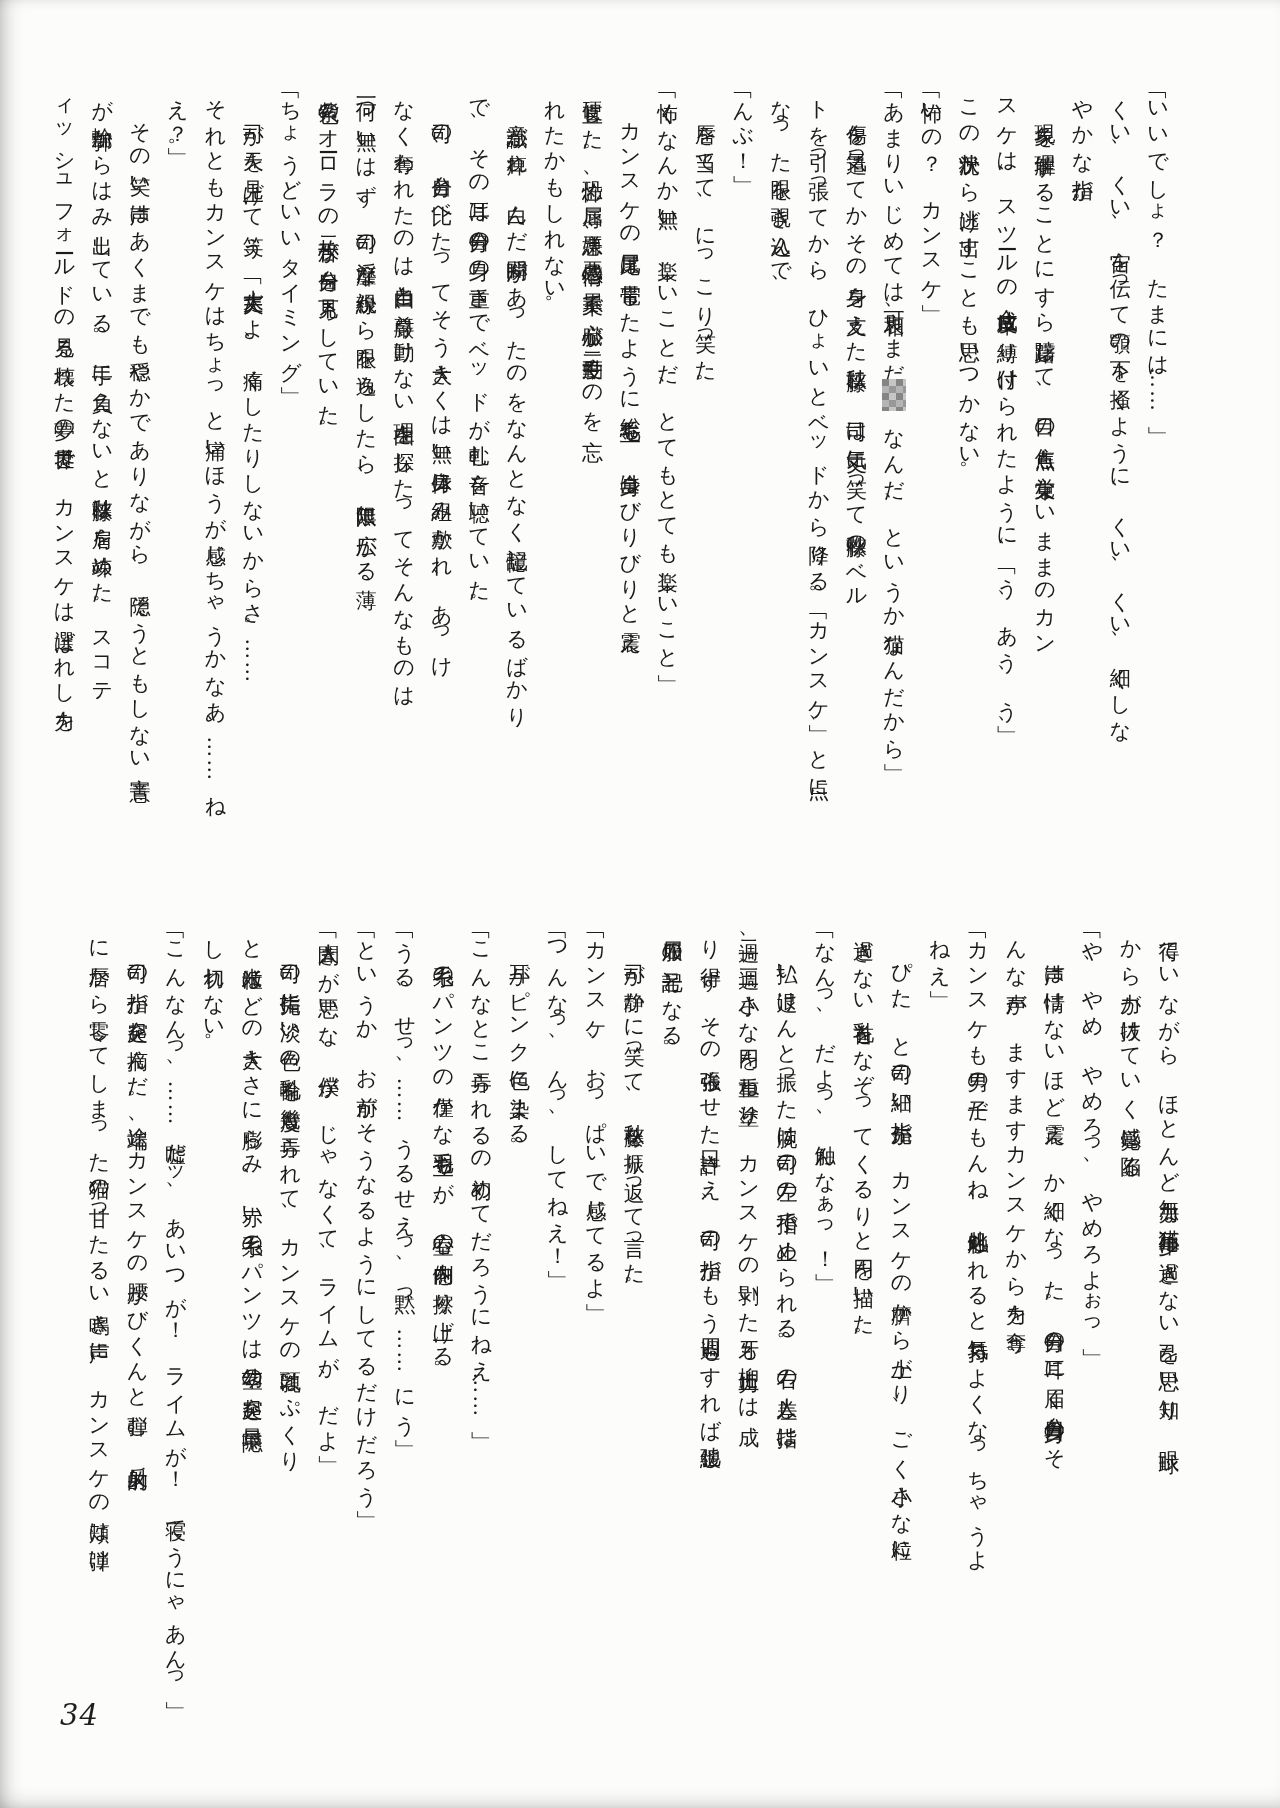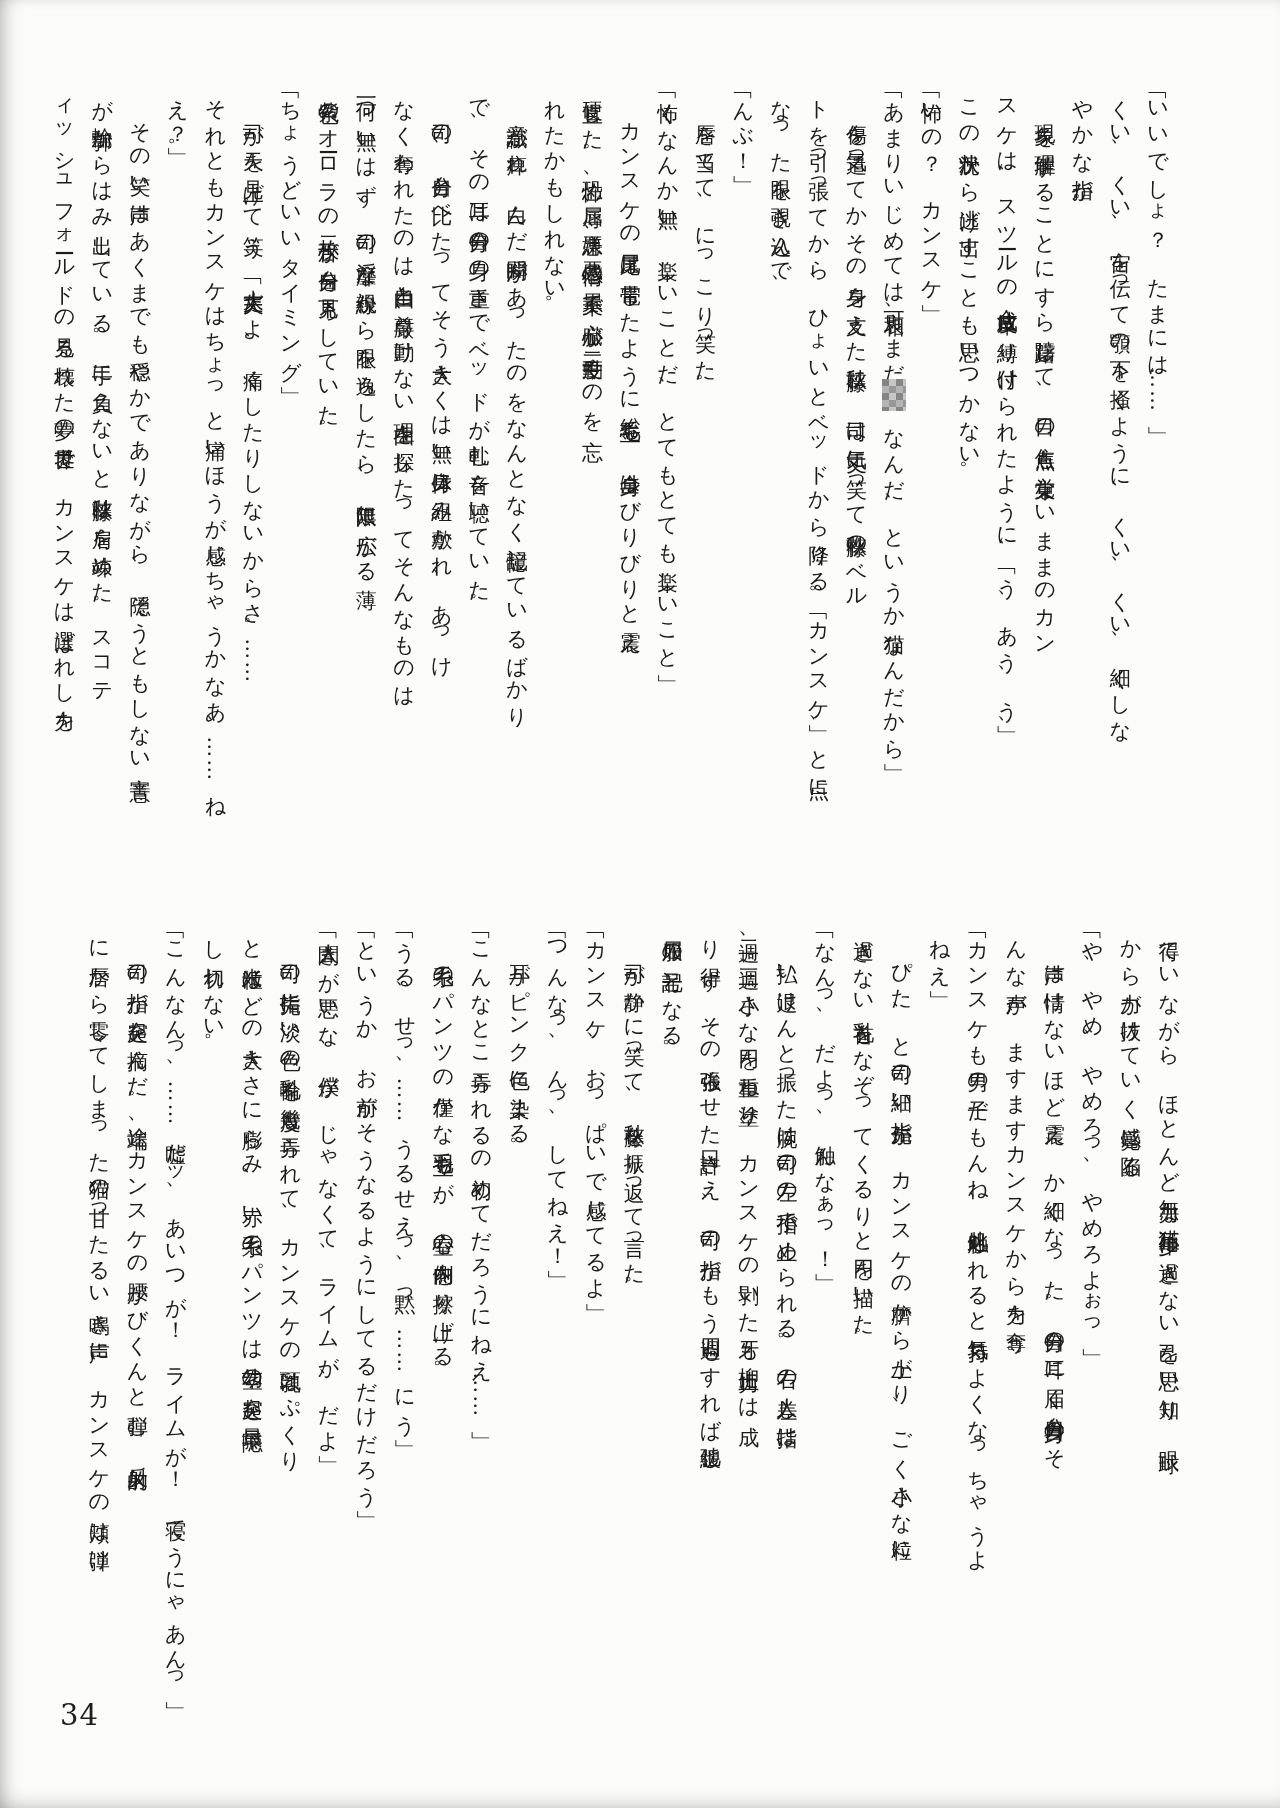--- a/index.html
+++ b/index.html
@@ -45,20 +45,21 @@
     display:inline-block;
     width:24px;height:32px;
     margin:3px 0;
     background-image:conic-gradient(var(--mosaic-a) 25%,var(--mosaic-b) 25% 50%,var(--mosaic-c) 50% 75%,var(--mosaic-d) 75%);
     background-size:14px 14px;
     background-position:0 0;
   }
   .page-number{
     position:absolute;
     left:60px;top:1698px;
+    font-style:italic;
     font-size:29px;
     letter-spacing:1px;
     color:#1e1e1e;
   }
 </style>
 </head>
 <body>
 
 <div class="page">
 

